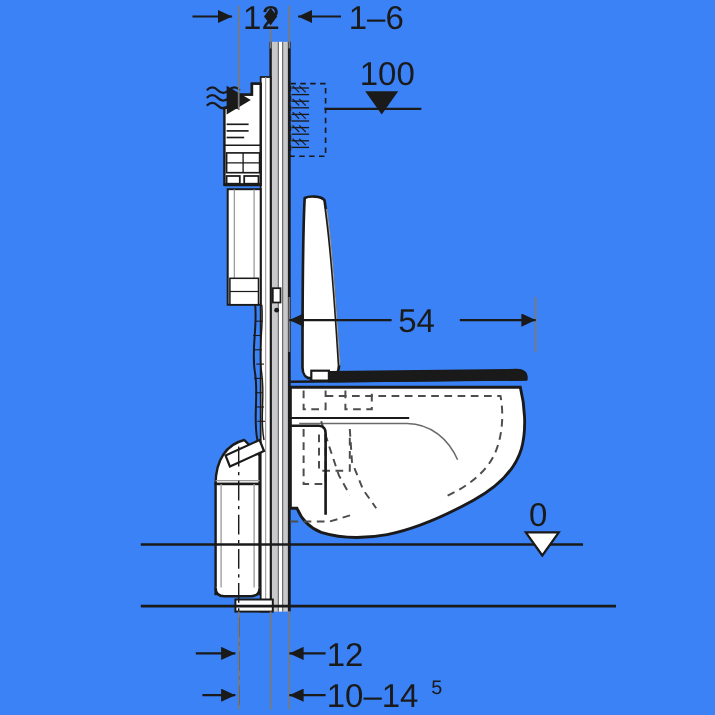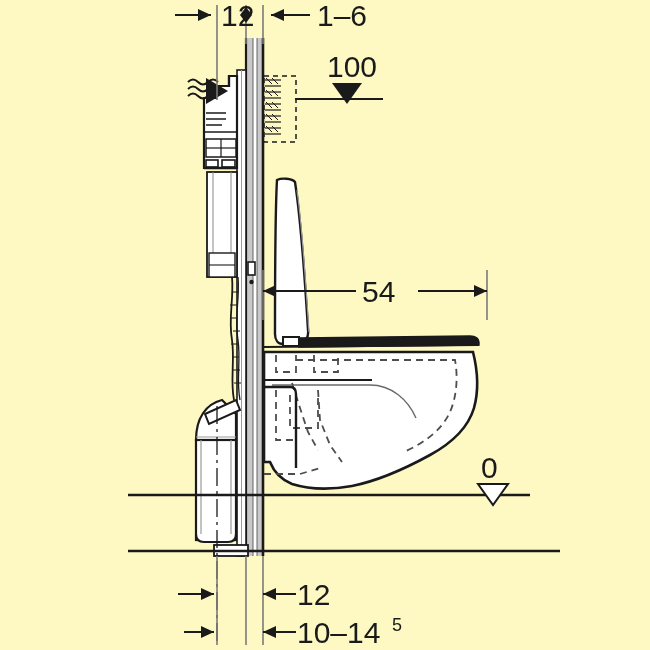--- a/index.html
+++ b/index.html
@@ -7,21 +7,21 @@
     padding: 0;
     background: #ffffff;
   }
   body {
     font-family: "Liberation Sans", sans-serif;
   }
   #stage {
     position: relative;
     width: 650px;
     height: 650px;
-    background: #fef9c3;
+    background: #3b82f6;
     overflow: hidden;
   }
   #drawing {
     position: absolute;
     left: 0;
     top: 0;
     width: 650px;
     height: 650px;
   }
   .dim-text {

